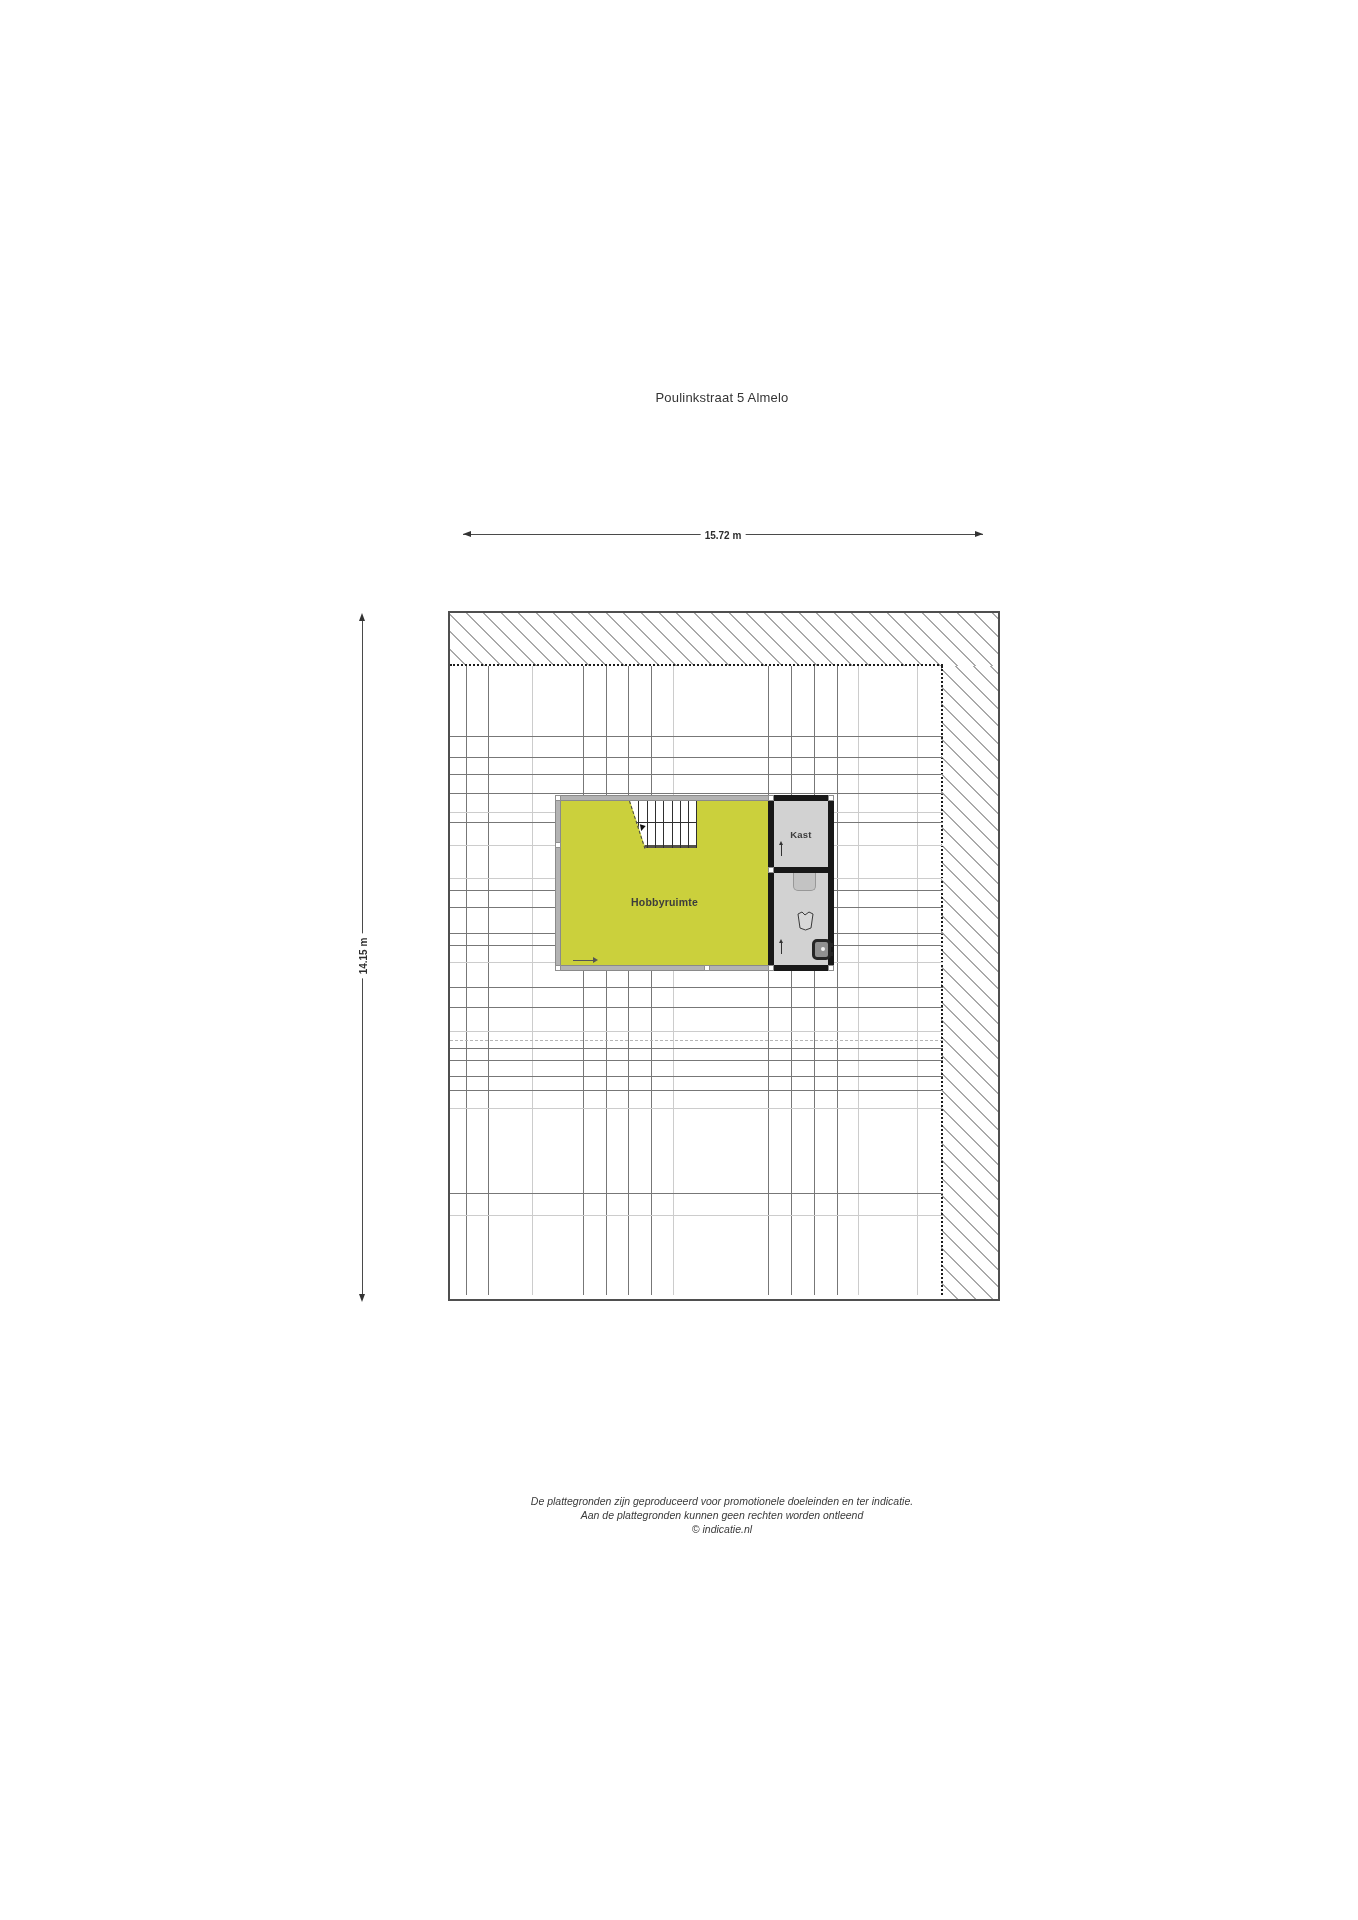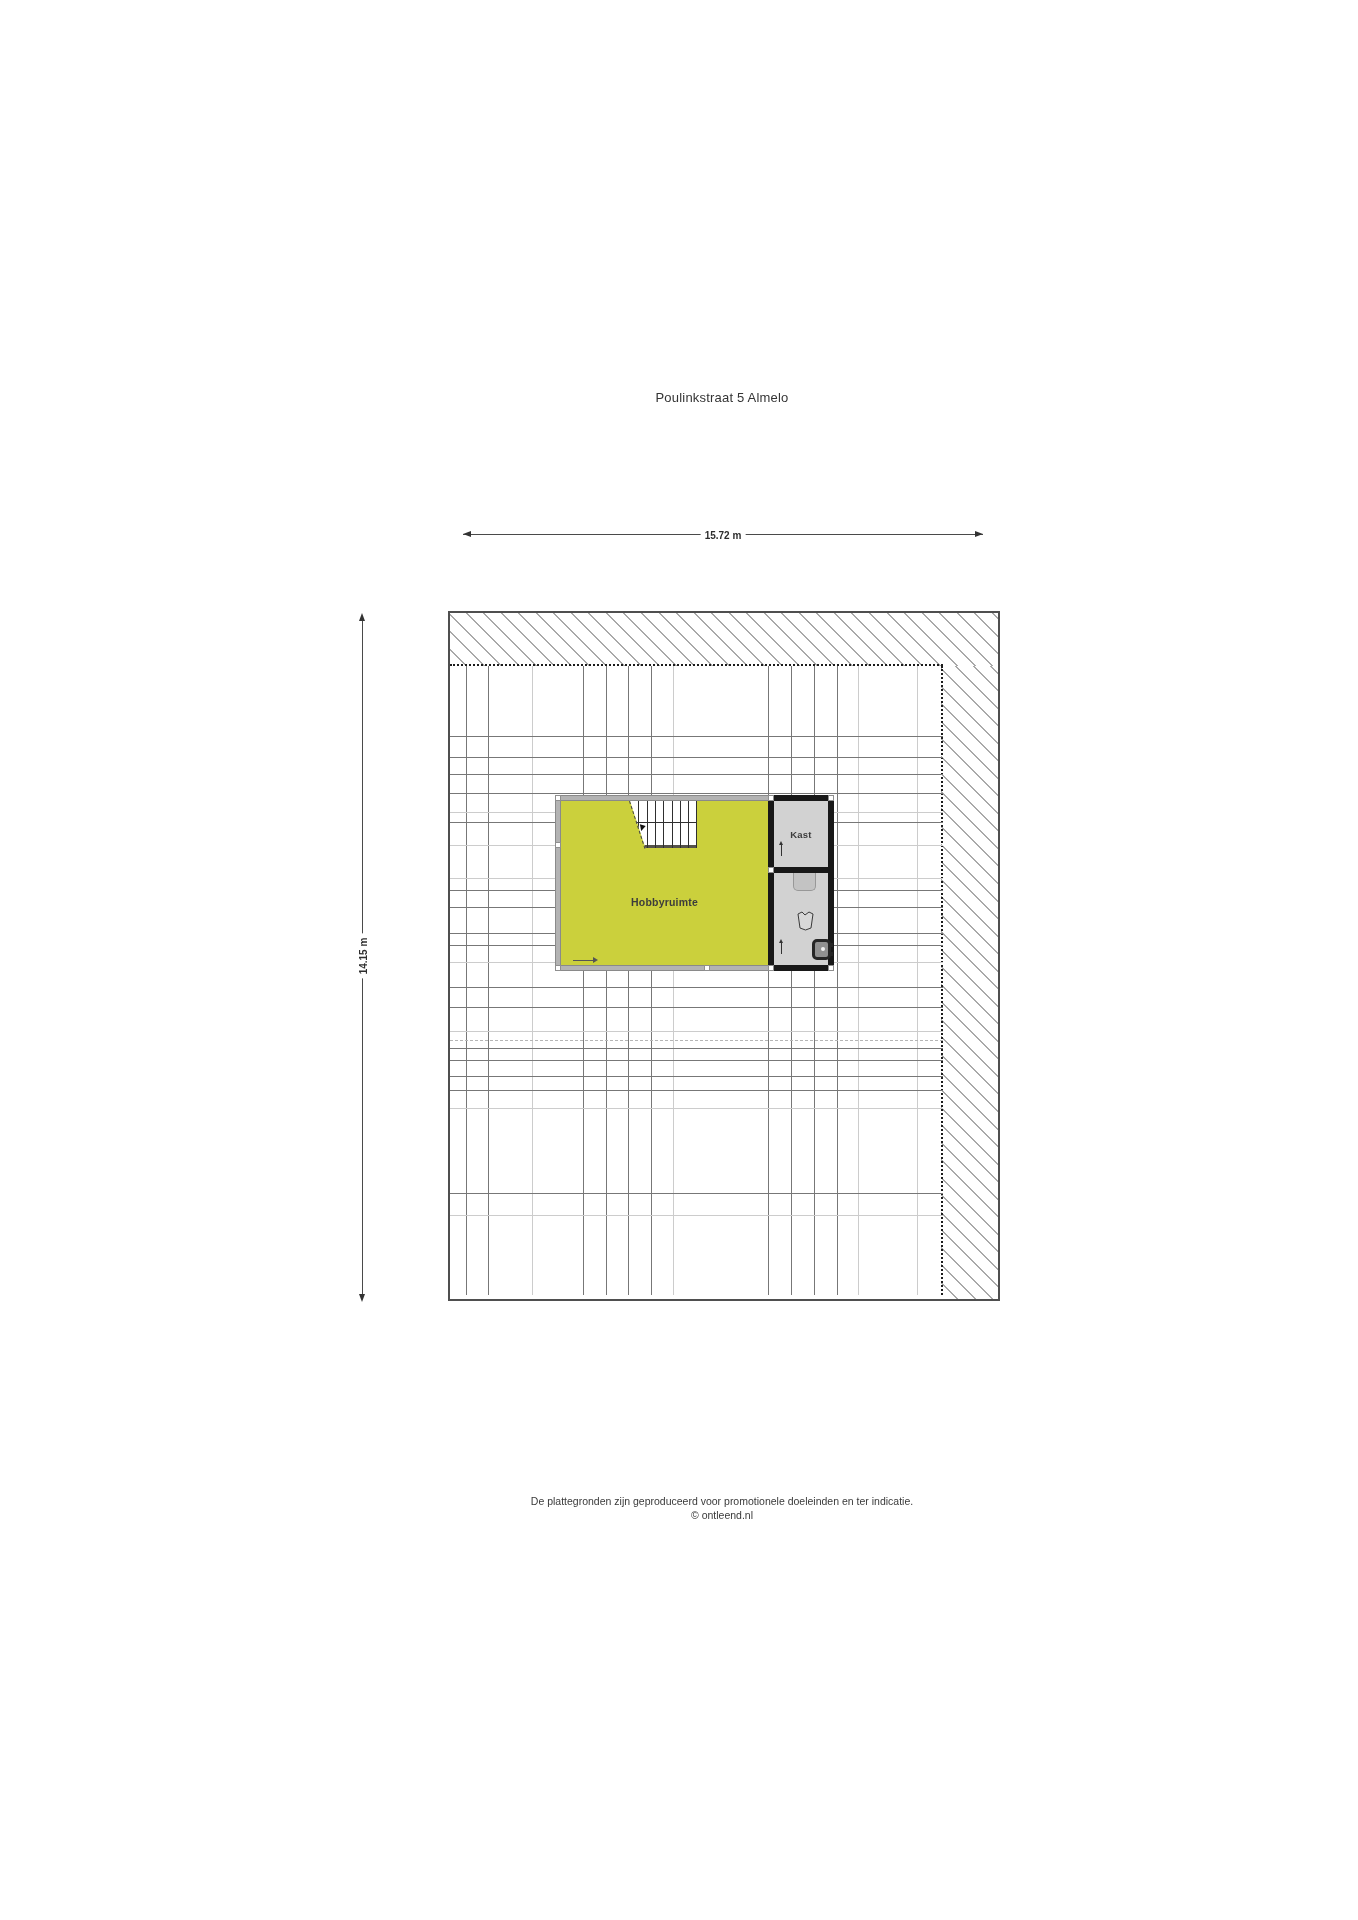--- a/index.html
+++ b/index.html
@@ -4,21 +4,21 @@
 <style>
   html,body{margin:0;padding:0;background:#ffffff;}
   body{width:1358px;height:1920px;position:relative;overflow:hidden;
        font-family:"Liberation Sans", sans-serif;color:#333;}
   .abs{position:absolute;}
 
   
   .title{left:448px;top:390px;width:548px;text-align:center;font-size:13px;
          font-weight:500;color:#343434;letter-spacing:.2px;}
   .footer{left:348px;top:1494px;width:748px;text-align:center;font-size:10.5px;
-          line-height:14px;color:#3a3a3a;}
+          line-height:14px;color:#3a3a3a;font-style:italic;}
 
   
   .dim-line{background:#4a4a4a;}
   .dim-label{font-size:10px;font-weight:700;color:#2e2e2e;background:#fff;
              padding:1px 4px;white-space:nowrap;}
   .arr{width:0;height:0;}
 
   
   .plan{left:448px;top:611px;width:548px;height:686px;border:2px solid #4f4f4f;
         box-sizing:content-box;}
@@ -189,14 +189,15 @@
       <div class="abs node" style="left: 318px; top: 182px;"></div>
       <div class="abs node" style="left: 318px; top: 254px;"></div>
       <div class="abs node" style="left: 318px; top: 352px;"></div>
       <div class="abs node" style="left: 378px; top: 182px;"></div>
       <div class="abs node" style="left: 378px; top: 352px;"></div>
     </div>
 </div>
 
 <div class="abs footer">
   <div>De plattegronden zijn geproduceerd voor promotionele doeleinden en ter indicatie.</div>
-  <div>© ontleend.nl</div>
+  <div>Aan de plattegronden kunnen geen rechten worden ontleend</div>
+  <div>© indicatie.nl</div>
 </div>
 
 </body></html>

